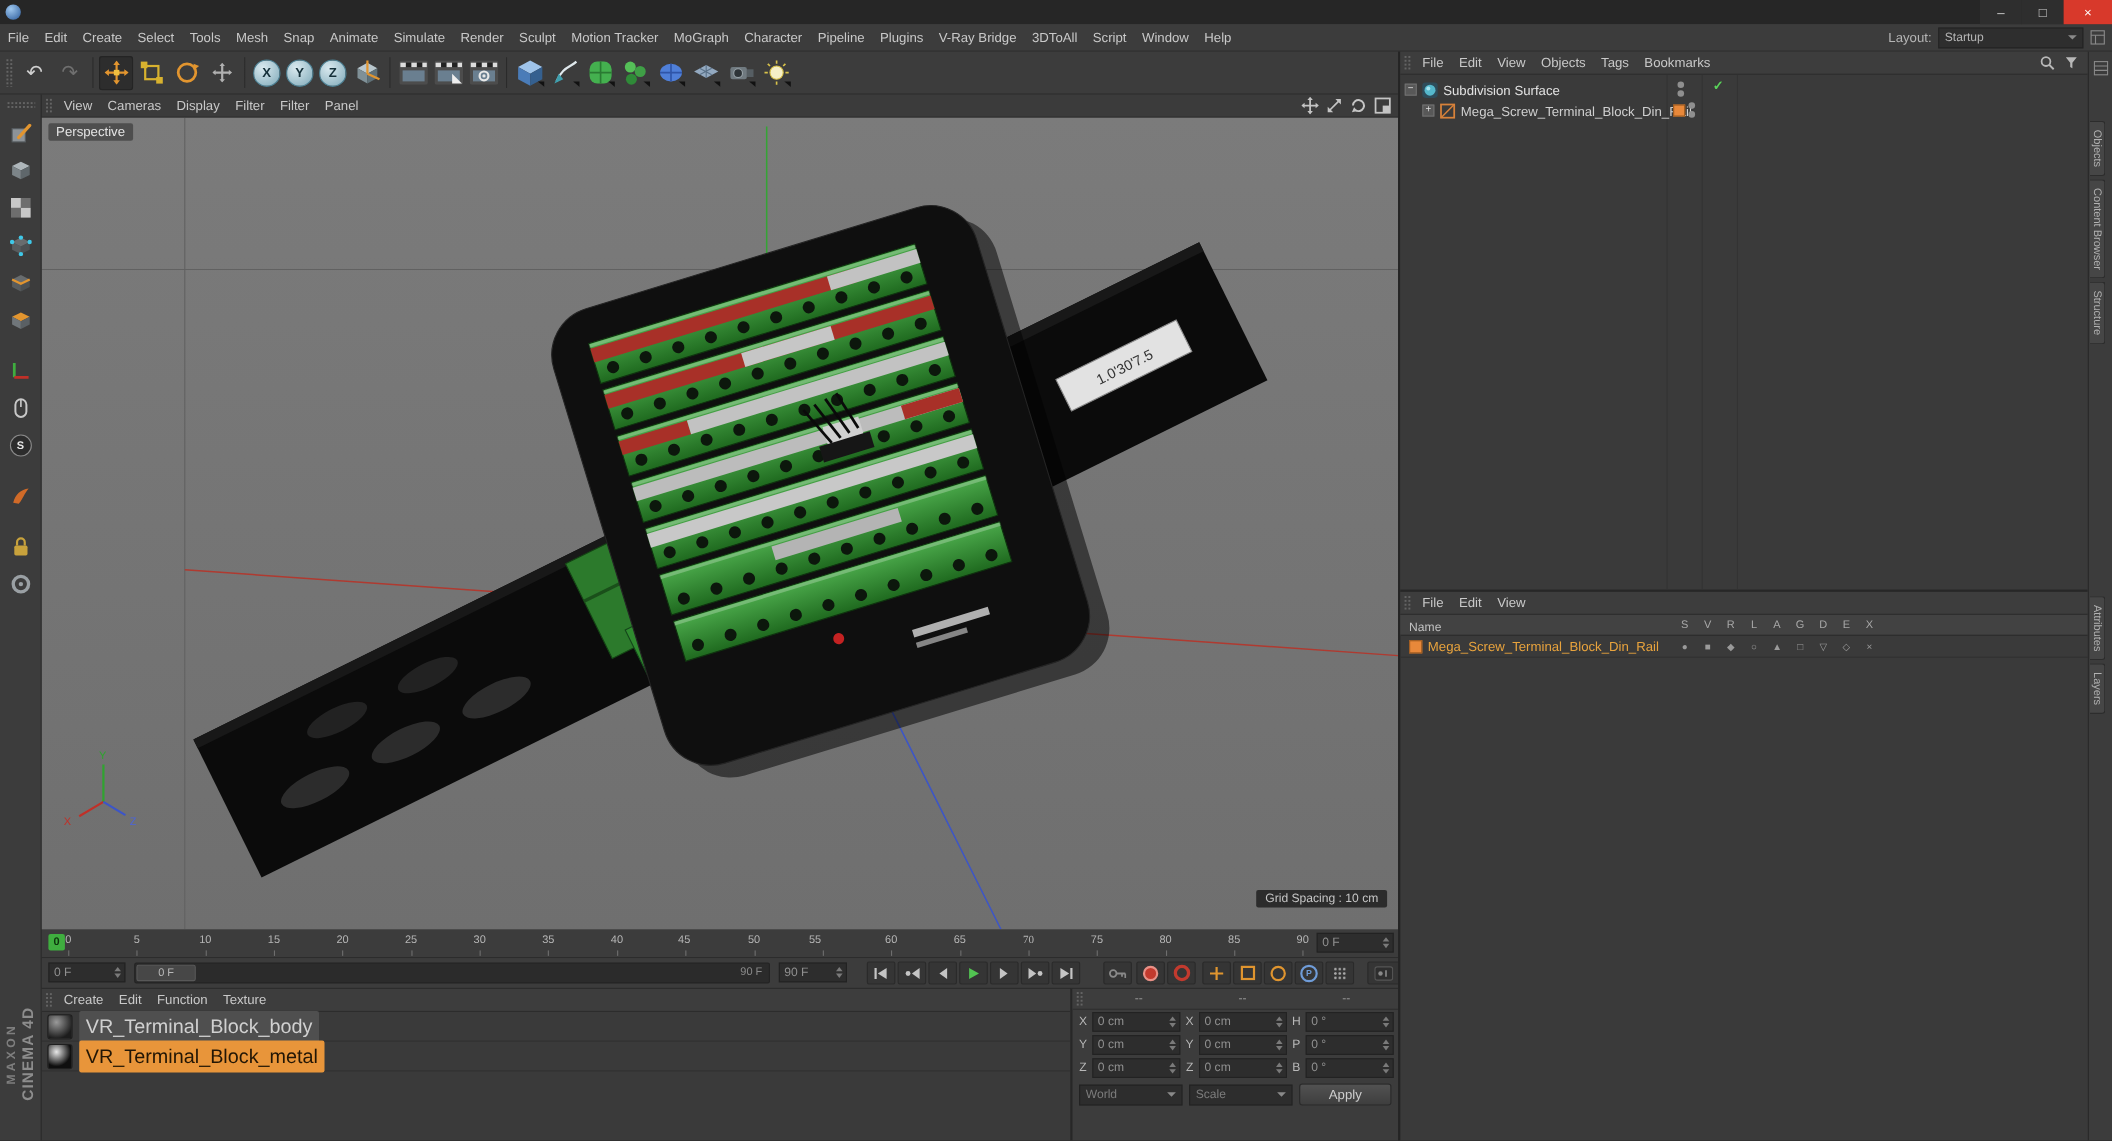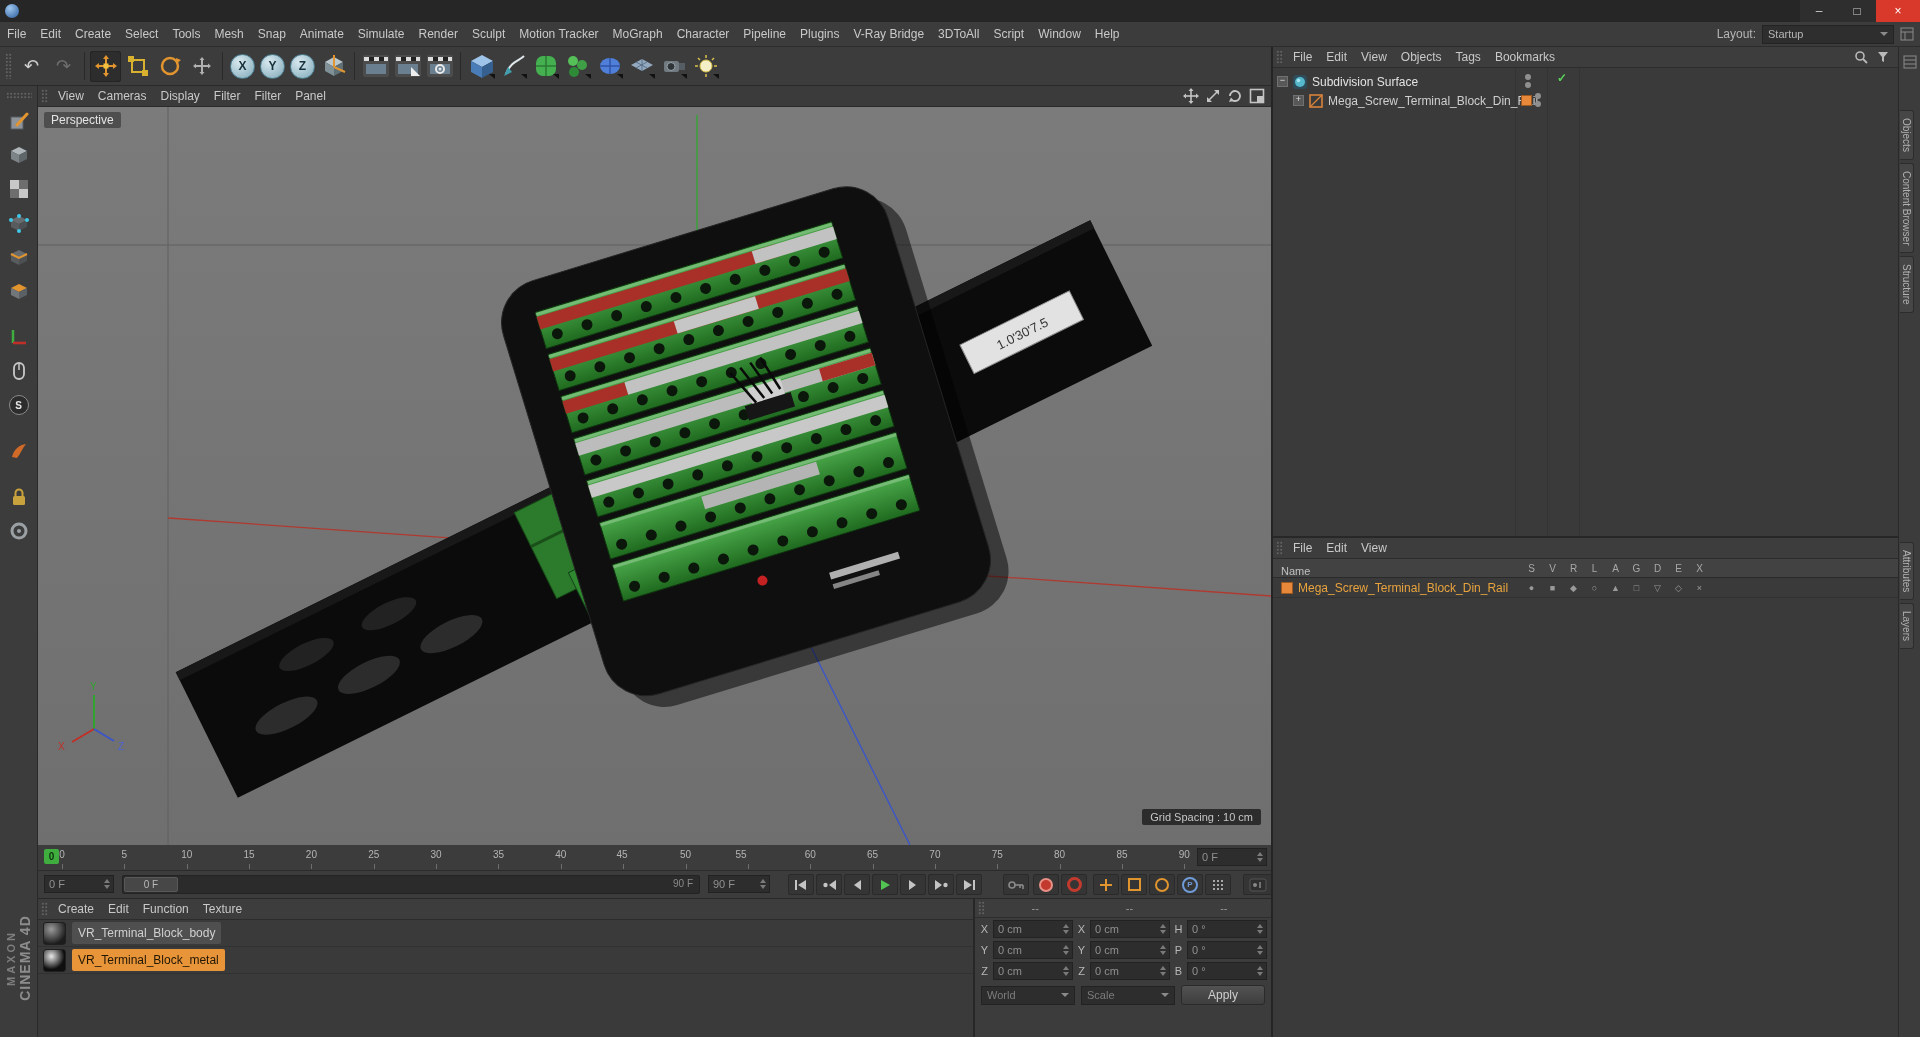--- a/index.html
+++ b/index.html
@@ -66,21 +66,21 @@
   .ring-orange{width:10px;height:10px;border-radius:50%;border:2px solid #e0952f}
   .ring-blue{width:12px;height:12px;border-radius:50%;border:2px solid #6f9cd8;color:#6f9cd8;font-size:8px;font-weight:bold;display:flex;align-items:center;justify-content:center}
   .pla-grid{width:12px;height:12px;background-image:radial-gradient(#a8a8a8 38%,transparent 42%);background-size:4px 4px}
   
   #materials{position:absolute;left:38px;top:899px;width:935px;height:138px;background:#3a3a3a;box-sizing:border-box}
   .pmenu{height:20px;background:#3d3d3d;border-bottom:1px solid #2c2c2c;display:flex;align-items:center}
   .mat-row{height:26px;display:flex;align-items:center;border-bottom:1px solid #313131;padding-left:5px;gap:6px}
   .swatch{width:21px;height:21px;border-radius:3px;border:1px solid #1f1f1f;flex:none}
   .sw-body{background:radial-gradient(circle at 35% 30%,#9a9a9a,#1c1c1c 75%)}
   .sw-metal{background:radial-gradient(circle at 35% 30%,#e8e8e8,#0f0f0f 65%)}
-  .mat-label{font-size:12px;padding:4px 6px;border-radius:2px}
+  .mat-label{font-size:18px;padding:4px 6px;border-radius:2px}
   .mat-label.normal{background:#4f4f4f;color:#d0d0d0}
   .mat-label.selected{background:#e8953a;color:#221605}
   
   #coords{position:absolute;left:973px;top:899px;width:298px;height:138px;background:#3c3c3c;border-left:2px solid #272727;box-sizing:border-box}
   #chead-row{display:flex;height:18px;align-items:center;border-bottom:1px solid #2e2e2e;background:#3d3d3d}
   .chead{flex:1;text-align:center;color:#9a9a9a;font-size:11px}
   .crow{display:flex;align-items:center;height:21px;padding:0 4px;gap:3px}
   .clabel{width:11px;font-size:11px;color:#b8b8b8;text-align:center;flex:none}
   .cfield{flex:1;}
   .cbottom{display:flex;gap:6px;padding:4px 6px;align-items:center}
@@ -659,21 +659,21 @@
         <span class="tick" style="left: 584px; text-align: right;">45</span>
         <i class="tickline" style="left: 585.15px;"></i>
         <span class="tick" style="left: 647.5px;">50</span>
         <i class="tickline" style="left: 647.5px;"></i>
         <span class="tick" style="left: 703px;">55</span>
         <i class="tickline" style="left: 709.85px;"></i>
         <span class="tick" style="left: 772.2px;">60</span>
         <i class="tickline" style="left: 772.2px;"></i>
         <span class="tick" style="left: 834.55px;">65</span>
         <i class="tickline" style="left: 834.55px;"></i>
-        <span class="tick" style="left: 896.9px;">70</span>
+        <span class="tick" style="left: 896.9px; font-family: Liberation Serif, serif;">70</span>
         <i class="tickline" style="left: 896.9px;"></i>
         <span class="tick" style="left: 959.25px;">75</span>
         <i class="tickline" style="left: 959.25px;"></i>
         <span class="tick" style="left: 1021.6px;">80</span>
         <i class="tickline" style="left: 1021.6px;"></i>
         <span class="tick" style="left: 1083.95px;">85</span>
         <i class="tickline" style="left: 1083.95px;"></i>
         <span class="tick" style="left: 1146.3px;">90</span>
         <i class="tickline" style="left: 1146.3px;"></i>
       </div>

